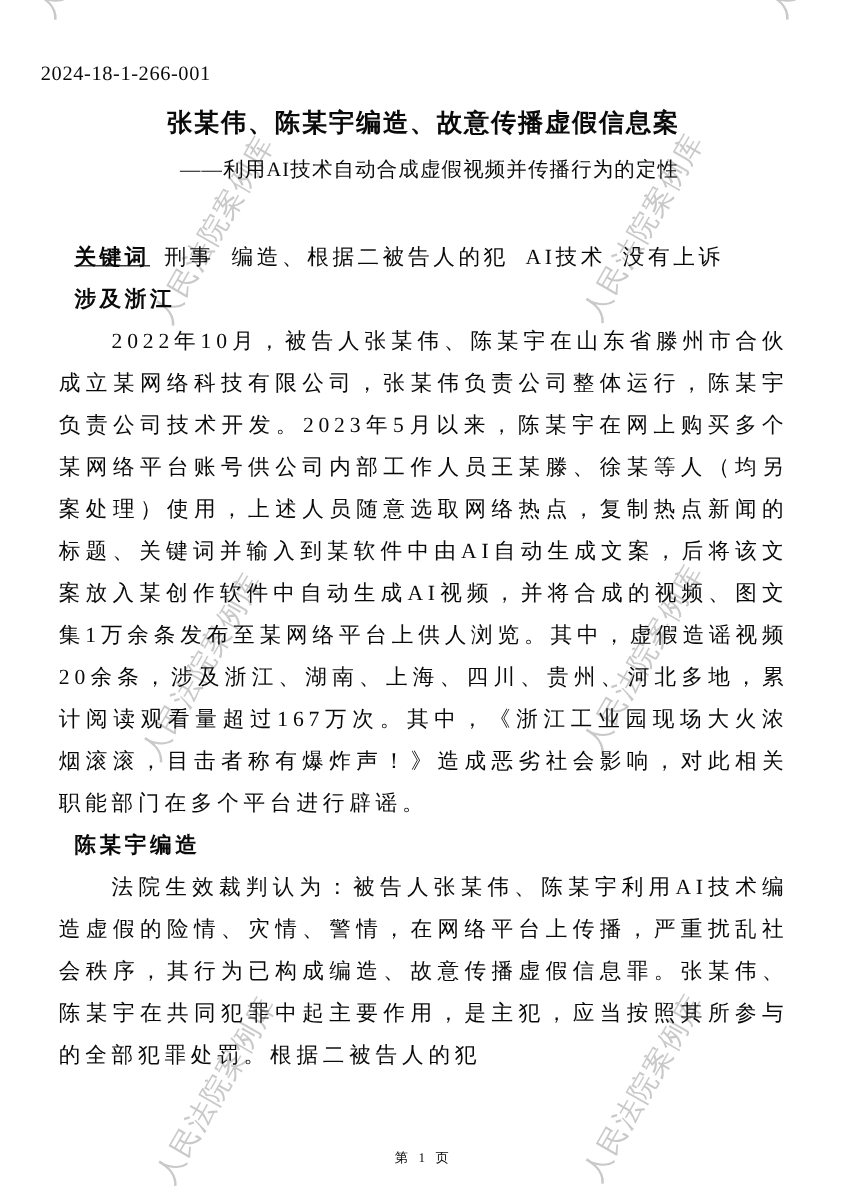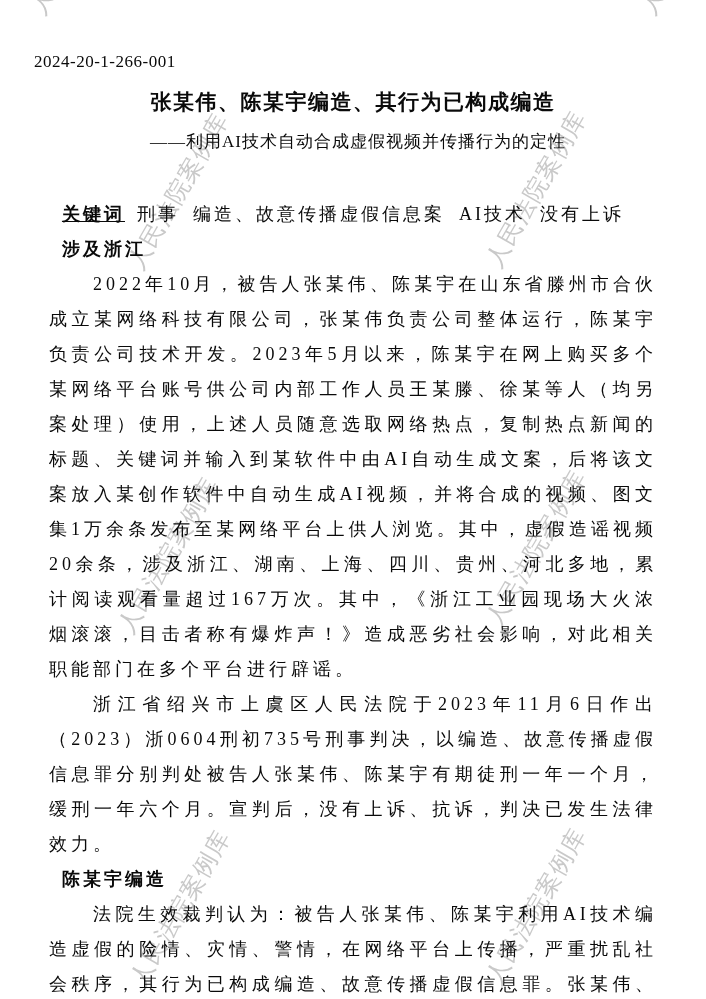--- a/index.html
+++ b/index.html
@@ -102,36 +102,36 @@
     <div class="watermark" style="left: 178px; top: 191px; color: rgb(201, 201, 201);">人民法院案例库</div>
     <div class="watermark" style="left: 536px; top: 189px; color: rgb(201, 201, 201);">人民法院案例库</div>
     <div class="watermark" style="left: 168px; top: 555px; color: rgb(201, 201, 201);">人民法院案例库</div>
     <div class="watermark" style="left: 536px; top: 548px; color: rgb(201, 201, 201);">人民法院案例库</div>
     <div class="watermark" style="left: 180px; top: 908px; color: rgb(201, 201, 201);">人民法院案例库</div>
     <div class="watermark" style="left: 536px; top: 906px; color: rgb(201, 201, 201);">人民法院案例库</div>
   </div>
 
   <div class="content">
 
-    <div class="case-number">2024-20-1-266-001</div>
+    <div class="case-number">2024-18-1-266-001</div>
 
-    <div class="doc-title">张某伟、陈某宇编造、其行为已构成编造</div>
+    <div class="doc-title">张某伟、陈某宇编造、故意传播虚假信息案</div>
 
     <div class="doc-subtitle">——利用AI技术自动合成虚假视频并传播行为的定性</div>
 
     <div class="kw-line">
-      <span class="kw-label">关键词</span><span class="kw-item">刑事</span><span class="kw-item">编造、故意传播虚假信息案</span><span class="kw-item">AI技术</span><span class="kw-item">没有上诉</span>
+      <span class="kw-label">关键词</span><span class="kw-item">刑事</span><span class="kw-item">编造、根据二被告人的犯</span><span class="kw-item">AI技术</span><span class="kw-item">没有上诉</span>
     </div>
 
     <div class="section-heading">涉及浙江</div>
 
     <p class="body-para">2022年10月，被告人张某伟、陈某宇在山东省滕州市合伙成立某网络科技有限公司，张某伟负责公司整体运行，陈某宇负责公司技术开发。2023年5月以来，陈某宇在网上购买多个某网络平台账号供公司内部工作人员王某滕、徐某等人（均另案处理）使用，上述人员随意选取网络热点，复制热点新闻的标题、关键词并输入到某软件中由AI自动生成文案，后将该文案放入某创作软件中自动生成AI视频，并将合成的视频、图文集1万余条发布至某网络平台上供人浏览。其中，虚假造谣视频20余条，涉及浙江、湖南、上海、四川、贵州、河北多地，累计阅读观看量超过167万次。其中，《浙江工业园现场大火浓烟滚滚，目击者称有爆炸声！》造成恶劣社会影响，对此相关职能部门在多个平台进行辟谣。</p>
 
-    <p class="body-para">浙江省绍兴市上虞区人民法院于2023年11月6日作出（2023）浙0604刑初735号刑事判决，以编造、故意传播虚假信息罪分别判处被告人张某伟、陈某宇有期徒刑一年一个月，缓刑一年六个月。宣判后，没有上诉、抗诉，判决已发生法律效力。</p>
 
     <div class="section-heading">陈某宇编造</div>
 
     <p class="body-para">法院生效裁判认为：被告人张某伟、陈某宇利用AI技术编造虚假的险情、灾情、警情，在网络平台上传播，严重扰乱社会秩序，其行为已构成编造、故意传播虚假信息罪。张某伟、陈某宇在共同犯罪中起主要作用，是主犯，应当按照其所参与的全部犯罪处罚。根据二被告人的犯</p>
 
   </div>
 
+  <div class="page-footer">第 1 页</div>
 
 </div>
 
 </body></html>

